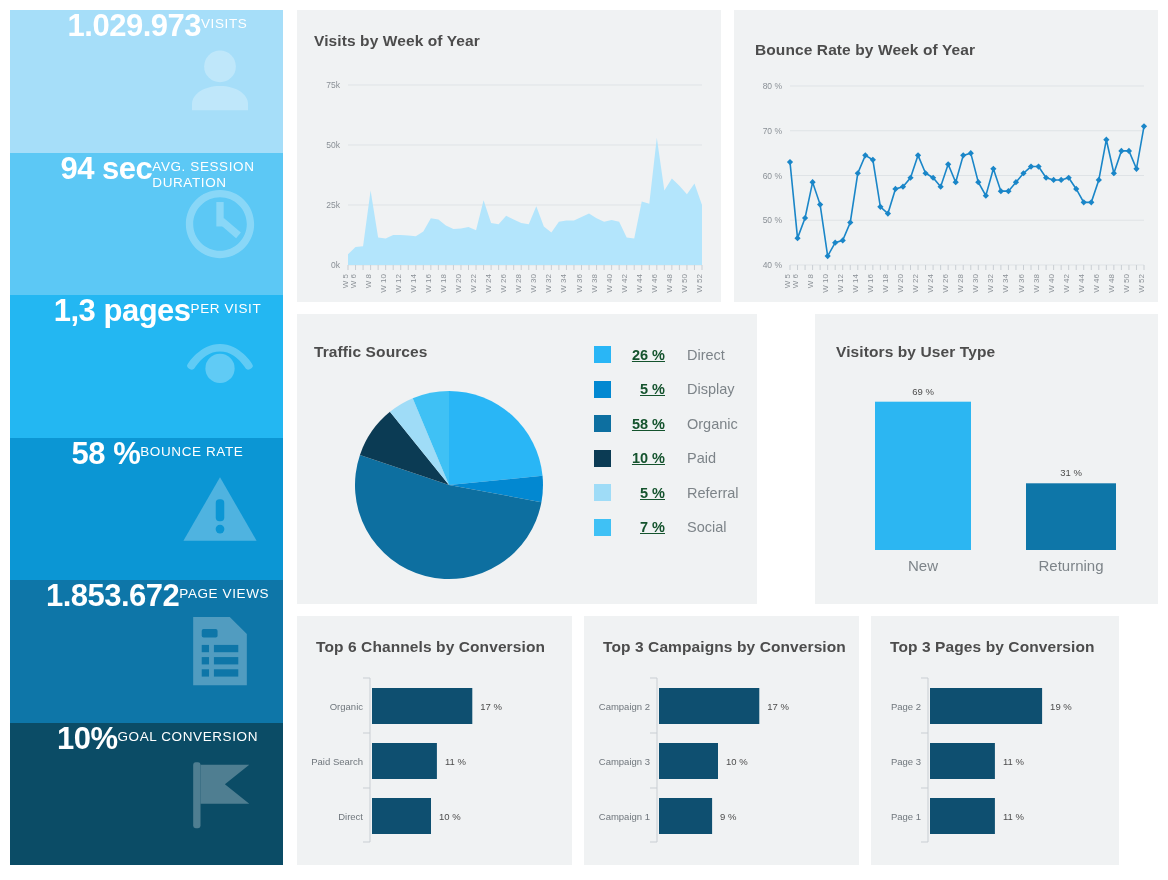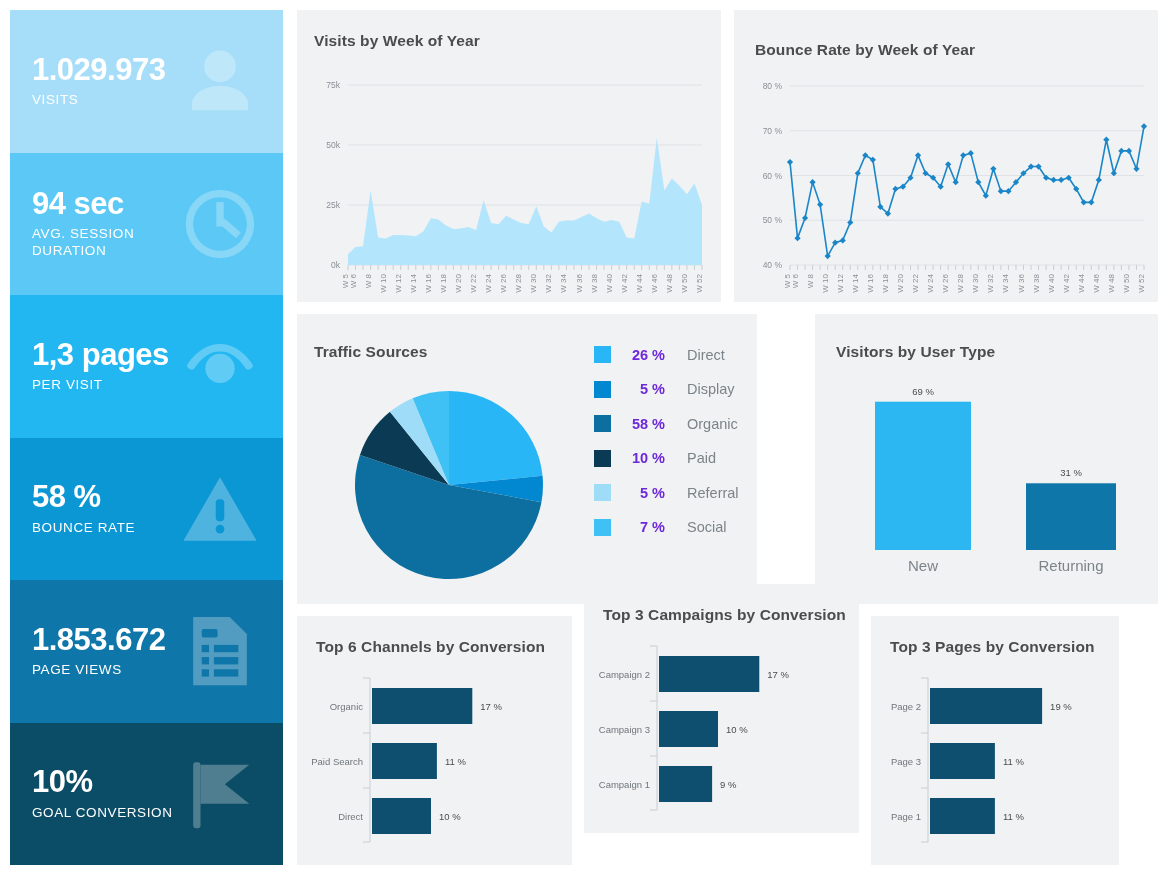--- a/index.html
+++ b/index.html
@@ -20,21 +20,21 @@
     position: absolute;
     left: 10px; top: 10px;
     width: 273px; height: 855px;
     display: flex;
     flex-direction: column;
   }
   .kpi-card {
     position: relative;
     flex: 1 1 0;
     display: flex;
-    flex-direction: column;
+    flex-direction: row;
     justify-content: center;
     padding-left: 22px;
     overflow: hidden;
   }
   .kpi-value {
     color: #ffffff;
     font-size: 31px;
     font-weight: bold;
     letter-spacing: -0.5px;
     line-height: 1.05;
@@ -104,23 +104,24 @@
     height: 17px;
   }
   .legend-swatch {
     width: 17px; height: 17px;
     flex: none;
   }
   .legend-pct {
     width: 62px;
     text-align: right;
     padding-right: 8px;
-    color: #6d28d9;
+    color: #14532d;
     font-size: 14.5px;
     font-weight: bold;
+    text-decoration: underline;
   }
   .legend-name {
     color: #7d8489;
     font-size: 14.5px;
     padding-left: 14px;
   }
 
   
   .vbar-label-top {
     fill: #4c4c4c;
@@ -524,21 +525,21 @@
         <text x="183.3" y="93.5" class="hbar-val">17 %</text>
         <rect x="75" y="127" width="64.9" height="36" fill="#0e4f70"></rect>
         <text x="66" y="148.5" class="hbar-cat">Paid Search</text>
         <text x="147.9" y="148.5" class="hbar-val">11 %</text>
         <rect x="75" y="182" width="59.0" height="36" fill="#0e4f70"></rect>
         <text x="66" y="203.5" class="hbar-cat">Direct</text>
         <text x="142.0" y="203.5" class="hbar-val">10 %</text>
       </svg>
   </div>
 
-  <div class="panel" style="left:584px; top:584px; width:275px; height:249px;">
+  <div class="panel" style="left:584px; top:616px; width:275px; height:249px;">
     <div class="panel-title" style="position:absolute; left:19px; top:22px;">Top 3 Campaigns by Conversion</div>
     <svg id="svg-campaigns" width="275" height="249" style="position:absolute; left:0; top:0;">
         <line x1="73" y1="62" x2="73" y2="226" class="axis-line"></line>
         <line x1="66" y1="62" x2="73" y2="62" class="axis-line"></line>
         <line x1="66" y1="117" x2="73" y2="117" class="axis-line"></line>
         <line x1="66" y1="172" x2="73" y2="172" class="axis-line"></line>
         <line x1="66" y1="226" x2="73" y2="226" class="axis-line"></line>
         <rect x="75" y="72" width="100.3" height="36" fill="#0e4f70"></rect>
         <text x="66" y="93.5" class="hbar-cat">Campaign 2</text>
         <text x="183.3" y="93.5" class="hbar-val">17 %</text>

